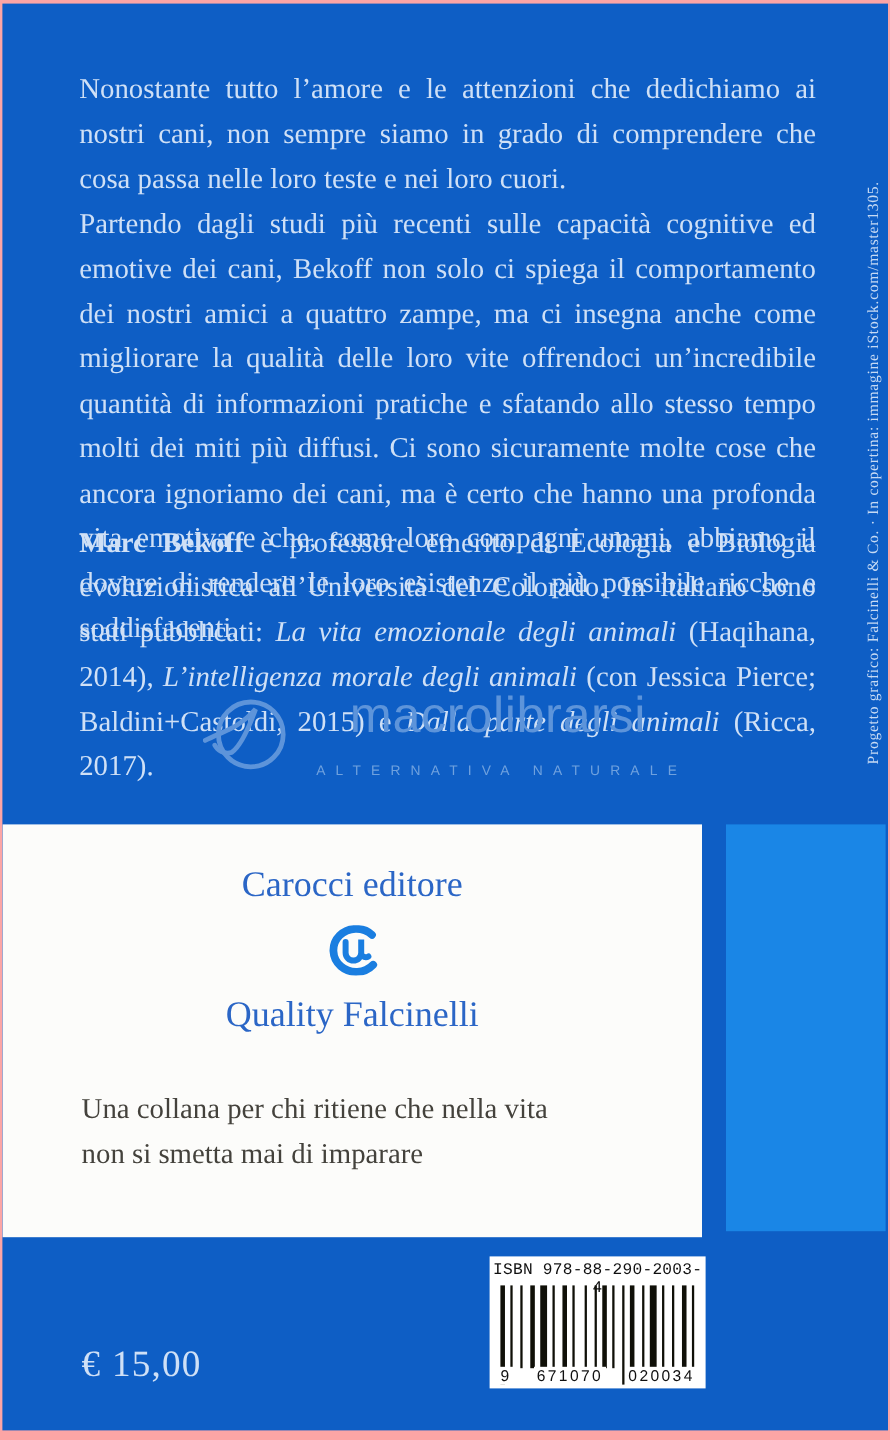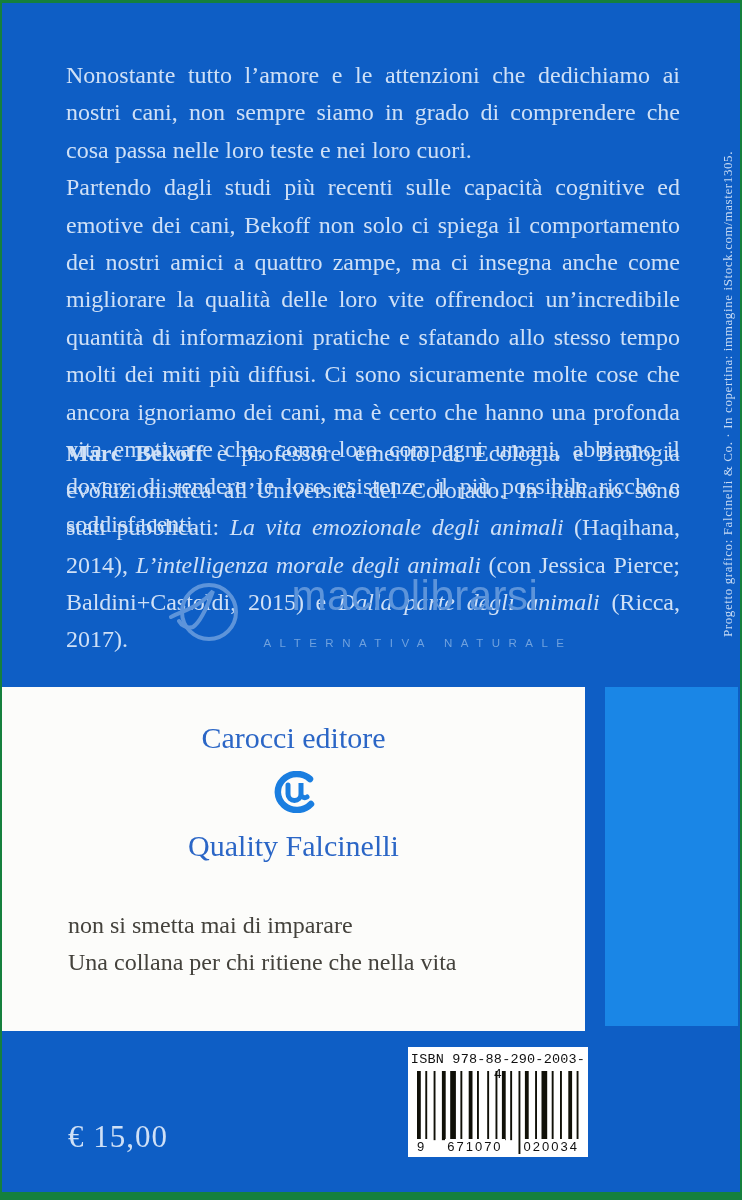--- a/index.html
+++ b/index.html
@@ -1,21 +1,21 @@
 <!DOCTYPE html>
 <html><head>
 <meta charset="utf-8">
 <style>
   html,body{margin:0;padding:0;}
   body{
     background:#8e8e8e;
     font-family:"Liberation Serif", serif;
     width:742px;height:1200px;overflow:hidden;
   }
-  .cover{position:relative;width:742px;height:1200px;background:#15803d;}
+  .cover{position:relative;width:742px;height:1200px;background:#fca5a5;}
   .blue-area{
     position:absolute;left:2px;top:3px;width:738px;height:1189px;
     background:#0e5ec5;overflow:hidden;
   }
   
   .synopsis{position:absolute;left:64px;top:54px;width:614px;
     color:#cfe0f6;font-size:24px;line-height:37.4px;text-align:justify;}
   .synopsis p{margin:0;}
   .bio{position:absolute;left:64px;top:432px;width:614px;
     color:#cfe0f6;font-size:24px;line-height:37.2px;text-align:justify;}
@@ -89,22 +89,22 @@
     <div class="white-panel">
       <div class="publisher-row">
         <span>Carocci editore</span>
         <svg class="carocci-at" viewBox="0 0 44 42" fill="none">
           <path d="M38 8 A 19 18 0 1 0 39 33" stroke="#1a7ee0" stroke-width="6.5" stroke-linecap="round" fill="none"></path>
           <path d="M16 14 L16 23 A 6.5 6.5 0 0 0 29 23 L29 12 L29 24 A 4 4 0 0 0 35 26" stroke="#1a7ee0" stroke-width="5" stroke-linecap="round" fill="none"></path>
         </svg>
         <span>Quality Falcinelli</span>
       </div>
       <div class="tagline">
+        <div>Una collana per chi ritiene che nella vita</div>
         <div>non si smetta mai di imparare</div>
-        <div>Una collana per chi ritiene che nella vita</div>
       </div>
     </div>
 
     <div class="light-panel"></div>
 
     <div class="barcode-box">
       <div class="isbn-label">ISBN 978-88-290-2003-4</div>
       <div class="bars-wrap">
         <svg class="bars-svg" viewBox="0 0 166 84" preserveAspectRatio="none">
             <rect x="2.0" y="0" width="3.8" height="84"></rect>

